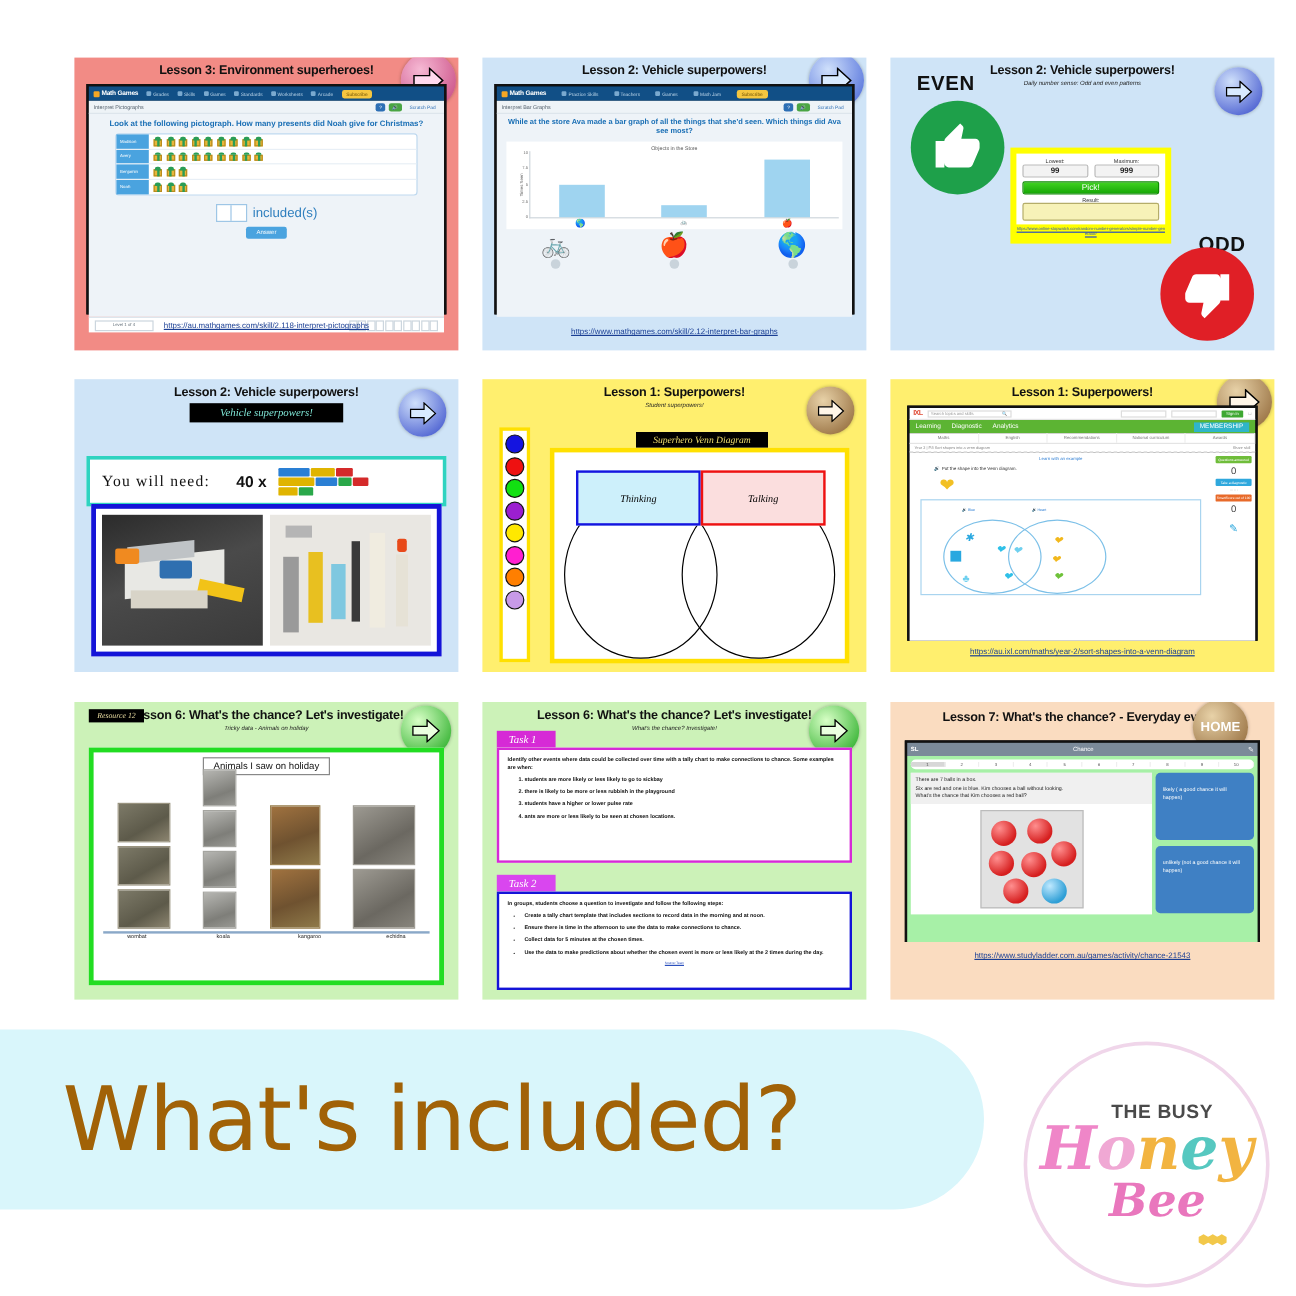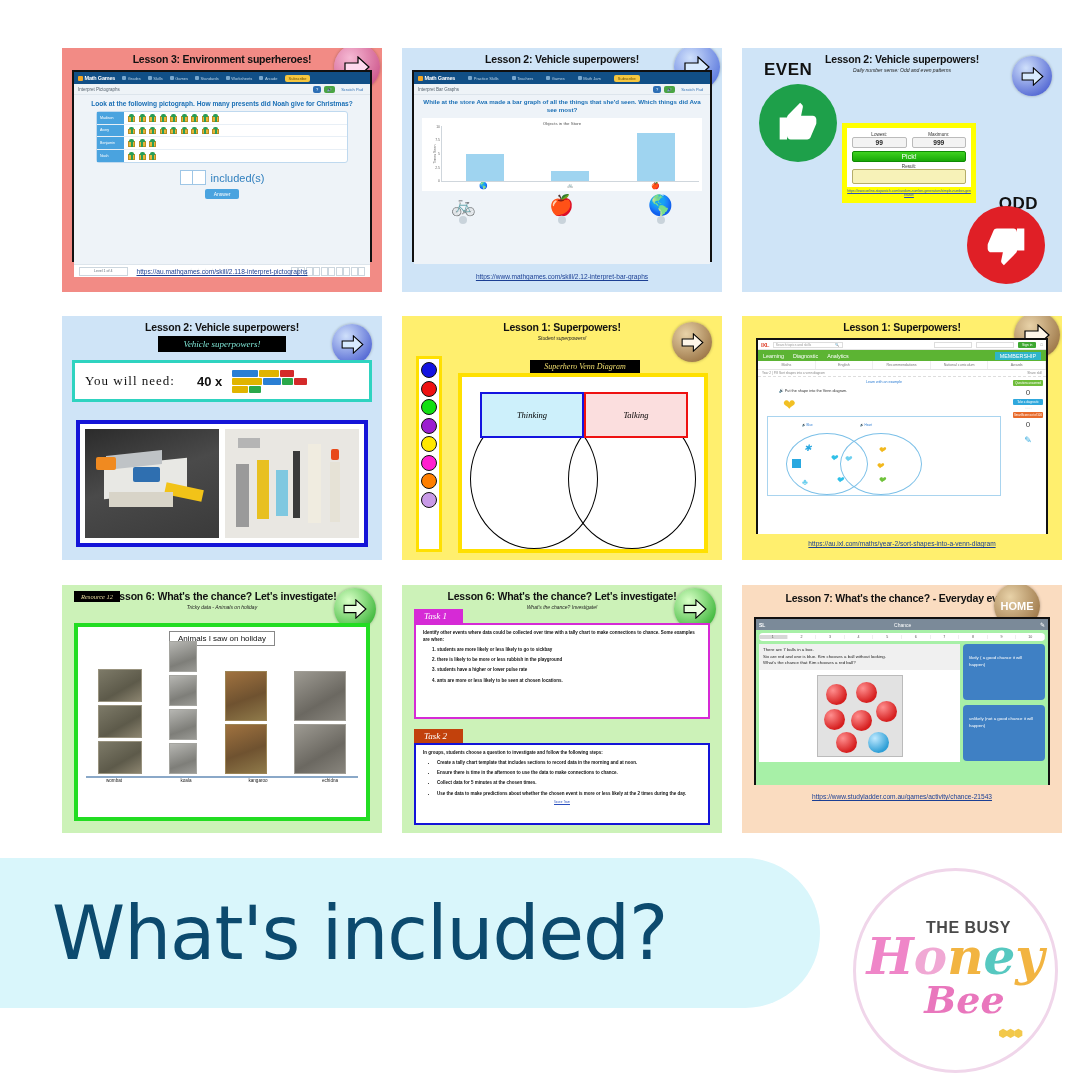--- a/index.html
+++ b/index.html
@@ -191,21 +191,21 @@
   .sl-opt { background:#3f80c4; border-radius:4px; color:#fff; font-size:4.4px; padding:11px 6px; line-height:1.5; min-height:56px;}
 
   
   .banner {
     position:absolute; left:0; top:858px; width:820px; height:150px;
     background:#d9f6fb; border-radius:0 75px 75px 0;
     display:flex; align-items:center;
   }
   .banner h1 {
     font-family:"DejaVu Sans", sans-serif; font-weight:400;
-    font-size:74px; color:#0c4a6e; letter-spacing:-1px; padding-left:52px;
+    font-size:74px; color:#a16207; letter-spacing:-1px; padding-left:52px;
   }
   .logo {
     position:absolute; left:853px; top:868px; width:205px; height:205px;
     border-radius:50%; background:#fff; border:3px solid #f0d6ea;
     display:flex; flex-direction:column; align-items:center; justify-content:center;
   }
   .logo .l1 { font-size:16px; font-weight:bold; color:#4a4a4a; letter-spacing:0.5px; margin-left:26px; }
   .logo .l2 { font-family:"DejaVu Serif", serif; font-style:italic; font-weight:bold;
               font-size:50px; line-height:0.95; margin-top:-4px;}
   .logo .l3 { font-family:"DejaVu Serif", serif; font-style:italic; font-weight:bold;
@@ -564,21 +564,21 @@
 
   <div class="card" style="left:38px;top:316px;width:320px;height:244px;background:#cfe4f7;">
     <div class="card-title" style="padding-top:6px;">Lesson 2: Vehicle superpowers!</div>
     <div class="arrow-btn" style="right:10px;top:8px;width:40px;height:40px;background:radial-gradient(circle at 35% 30%,#cfe0fb,#3348c9);box-shadow:0 0 3px rgba(0,0,0,.3);">
       <svg width="23" height="19" viewBox="0 0 26 22">
             <path d="M1 7 h13 V1 l11 10 -11 10 V15 H1 Z" fill="#d8eaff" stroke="#000" stroke-width="1.2"></path>
           </svg>
     </div>
     <div class="blk-banner" style="width:128px;">Vehicle superpowers!</div>
 
-    <div class="need-box" style="position:absolute;left:10px;top:44px;width:300px;height:42px;">
+    <div class="need-box" style="position:absolute;left:10px;top:64px;width:300px;height:42px;">
       <span class="need-txt">You will need:</span>
       <span class="need-num">40 x</span>
       <span style="margin-left:10px;display:flex;flex-wrap:wrap;width:90px;gap:1px;">
         <i style="width:26px;height:7px;background:#2a7fd4;display:block;border-radius:1px;"></i>
         <i style="width:20px;height:7px;background:#e0b400;display:block;border-radius:1px;"></i>
         <i style="width:14px;height:7px;background:#d42a2a;display:block;border-radius:1px;"></i>
         <i style="width:30px;height:7px;background:#e0b400;display:block;border-radius:1px;"></i>
         <i style="width:18px;height:7px;background:#2a7fd4;display:block;border-radius:1px;"></i>
         <i style="width:11px;height:7px;background:#2aa84a;display:block;border-radius:1px;"></i>
         <i style="width:13px;height:7px;background:#d42a2a;display:block;border-radius:1px;"></i>
@@ -772,21 +772,21 @@
         <ol>
           <li>students are more likely or less likely to go to sickbay</li>
           <li>there is likely to be more or less rubbish in the playground</li>
           <li>students have a higher or lower pulse rate</li>
           <li>ants are more or less likely to be seen at chosen locations.</li>
         </ol>
       </div>
     </div>
 
     <div style="position:absolute;left:12px;top:144px;width:296px;">
-      <div class="task-tab" style="background:#c2410c;">Task 2</div>
+      <div class="task-tab" style="background:#d946ef;">Task 2</div>
       <div class="task-body" style="border:2px solid #1414d8;height:82px;">
         <p>In groups, students choose a question to investigate and follow the following steps:</p>
         <ul>
           <li>Create a tally chart template that includes sections to record data in the morning and at noon.</li>
           <li>Ensure there is time in the afternoon to use the data to make connections to chance.</li>
           <li>Collect data for 5 minutes at the chosen times.</li>
           <li>Use the data to make predictions about whether the chosen event is more or less likely at the 2 times during the day.</li>
         </ul>
         <div class="task-cred">Source: Team</div>
       </div>

